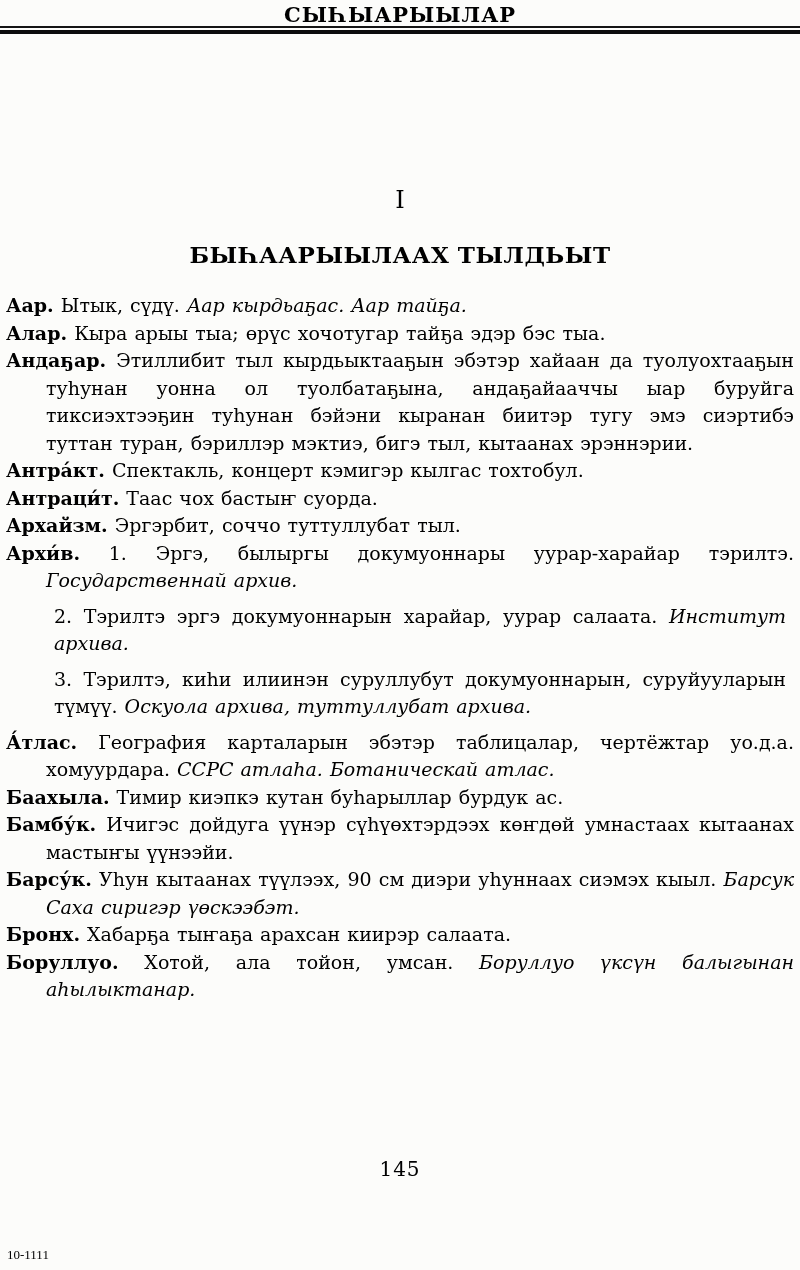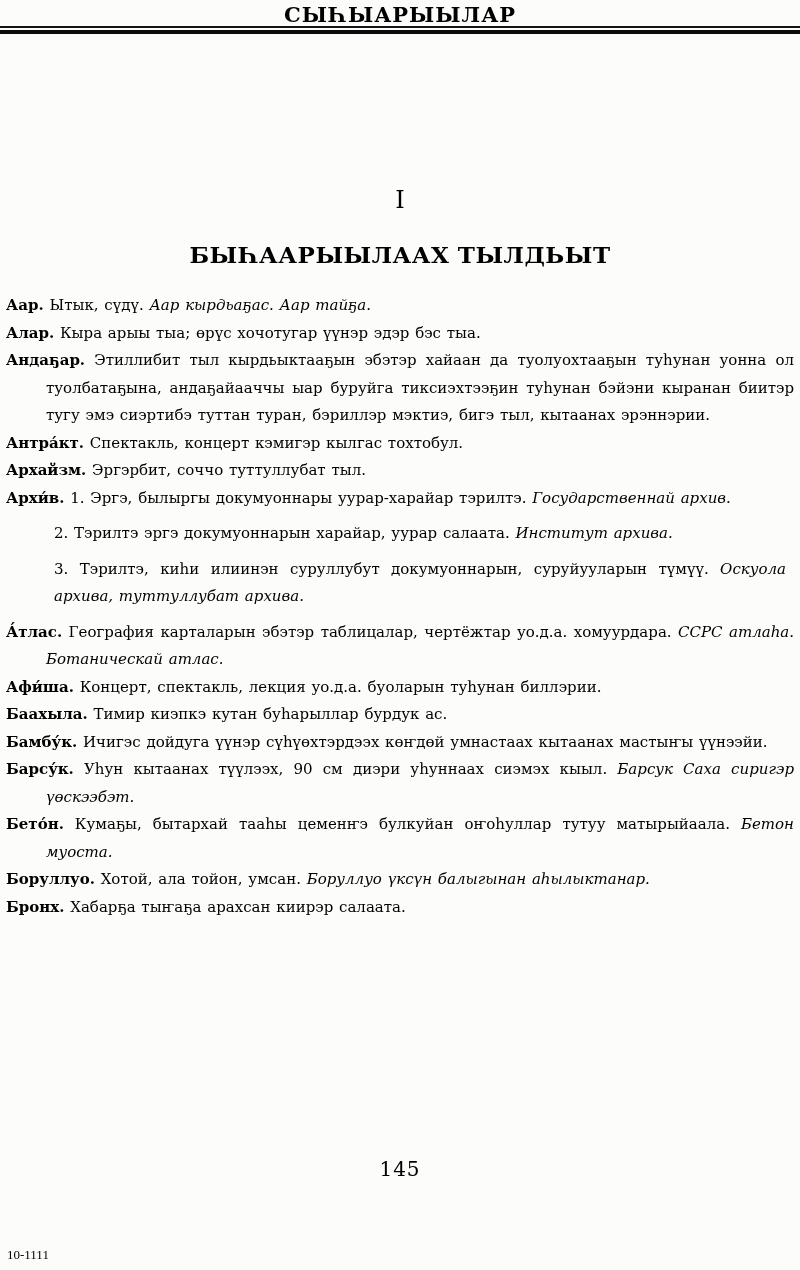--- a/index.html
+++ b/index.html
@@ -38,21 +38,21 @@
     width: 100%;
     text-align: center;
     font-weight: bold;
     font-size: 23px;
     letter-spacing: 0.5px;
   }
   .entries {
     position: absolute;
     top: 292px; left: 6px;
     width: 788px;
-    font-size: 15px;
+    font-size: 19px;
     line-height: 27.5px;
     text-align: justify;
     word-spacing: 1px;
   }
   p.entry { margin: 0; padding-left: 40px; text-indent: -40px; }
   p.sense { margin: 8px; padding-left: 40px; text-indent: 0; }
   .hw { font-weight: bold; }
   .ex { font-style: italic; }
   .page-number {
     position: absolute;
@@ -80,34 +80,33 @@
     <div class="rule-thin"></div>
     <div class="rule-thick"></div>
   </div>
 
   <div class="section-number">I</div>
 
   <div class="section-title">БЫҺААРЫЫЛААХ ТЫЛДЬЫТ</div>
 
   <div class="entries" id="entries">
       <p class="entry"><span class="hw">Аар.</span><span> Ытык, сүдү. </span><span class="ex">Аар кырдьаҕас. Аар тайҕа.</span></p>
-      <p class="entry"><span class="hw">Алар.</span><span> Кыра арыы тыа; өрүс хочотугар үүнэр эдэр бэс тыа.</span></p>
+      <p class="entry"><span class="hw">Алар.</span><span> Кыра арыы тыа; өрүс хочотугар тайҕа эдэр бэс тыа.</span></p>
       <p class="entry"><span class="hw">Андаҕар.</span><span> Этиллибит тыл кырдьыктааҕын эбэтэр хайаан да туолуохтааҕын туһунан уонна ол туолбатаҕына, андаҕайааччы ыар буруйга тиксиэхтээҕин туһунан бэйэни кыранан биитэр тугу эмэ сиэртибэ туттан туран, бэриллэр мэктиэ, бигэ тыл, кытаанах эрэннэрии.</span></p>
       <p class="entry"><span class="hw">Антра́кт.</span><span> Спектакль, концерт кэмигэр кылгас тохтобул.</span></p>
+      <p class="entry"><span class="hw">Антраци́т.</span><span> Таас чох бастыҥ суорда.</span></p>
       <p class="entry"><span class="hw">Архайзм.</span><span> Эргэрбит, соччо туттуллубат тыл.</span></p>
       <p class="entry"><span class="hw">Архи́в.</span><span> 1. Эргэ, былыргы докумуоннары уурар-харайар тэрилтэ. </span><span class="ex">Государственнай архив.</span></p>
       <p class="sense"><span>2. Тэрилтэ эргэ докумуоннарын харайар, уурар салаата. </span><span class="ex">Институт архива.</span></p>
       <p class="sense"><span>3. Тэрилтэ, киһи илиинэн суруллубут докумуоннарын, суруйууларын түмүү. </span><span class="ex">Оскуола архива, туттуллубат архива.</span></p>
       <p class="entry"><span class="hw">А́тлас.</span><span> География карталарын эбэтэр таблицалар, чертёжтар уо.д.а. хомуурдара. </span><span class="ex">ССРС атлаһа. Ботаническай атлас.</span></p>
-      <p class="entry"><span class="hw">Афи́ша.</span><span> Концерт, спектакль, лекция уо.д.а. буоларын туһунан биллэрии.</span></p>
       <p class="entry"><span class="hw">Баахыла.</span><span> Тимир киэпкэ кутан буһарыллар бурдук ас.</span></p>
       <p class="entry"><span class="hw">Бамбу́к.</span><span> Ичигэс дойдуга үүнэр сүһүөхтэрдээх көҥдөй умнастаах кытаанах мастыҥы үүнээйи.</span></p>
       <p class="entry"><span class="hw">Барсу́к.</span><span> Уһун кытаанах түүлээх, 90 см диэри уһуннаах сиэмэх кыыл. </span><span class="ex">Барсук Саха сиригэр үөскээбэт.</span></p>
-      <p class="entry"><span class="hw">Бето́н.</span><span> Кумаҕы, бытархай тааһы цеменҥэ булкуйан оҥоһуллар тутуу матырыйаала. </span><span class="ex">Бетон муоста.</span></p>
+      <p class="entry"><span class="hw">Бронх.</span><span> Хабарҕа тыҥаҕа арахсан киирэр салаата.</span></p>
       <p class="entry"><span class="hw">Боруллуо.</span><span> Хотой, ала тойон, умсан. </span><span class="ex">Боруллуо үксүн балыгынан аһылыктанар.</span></p>
-      <p class="entry"><span class="hw">Бронх.</span><span> Хабарҕа тыҥаҕа арахсан киирэр салаата.</span></p>
     </div>
 
   <div class="page-number">145</div>
 
   <div class="print-code">10-1111</div>
 
 </div>
 
 </body></html>

